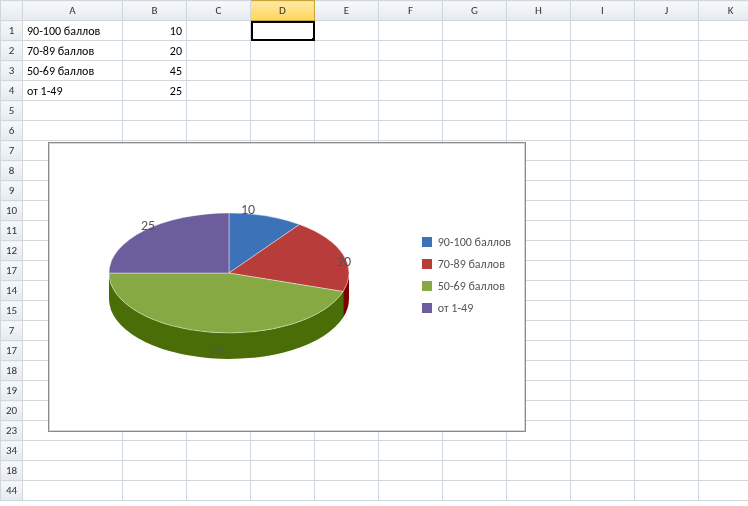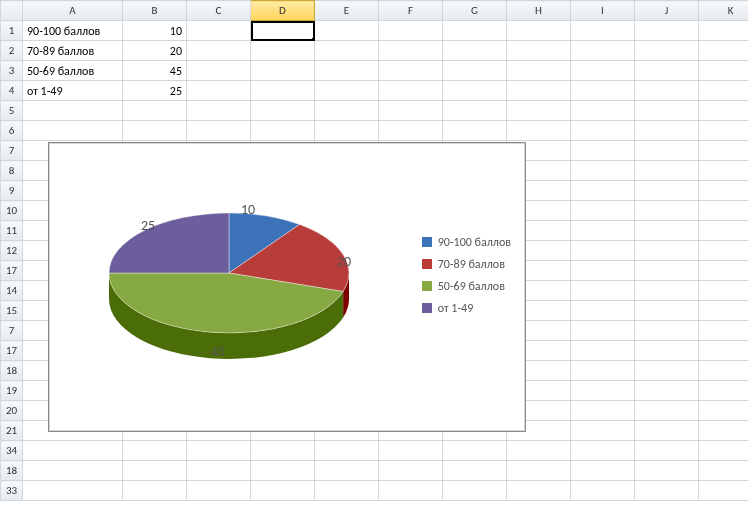--- a/index.html
+++ b/index.html
@@ -415,21 +415,21 @@
           <td></td>
           <td></td>
           <td></td>
           <td></td>
           <td></td>
           <td></td>
           <td></td>
           <td></td>
         </tr>
         <tr>
-          <th class="rowhdr">21</th>
+          <th class="rowhdr">23</th>
           <td></td>
           <td></td>
           <td></td>
           <td></td>
           <td></td>
           <td></td>
           <td></td>
           <td></td>
           <td></td>
           <td></td>
@@ -457,21 +457,21 @@
           <td></td>
           <td></td>
           <td></td>
           <td></td>
           <td></td>
           <td></td>
           <td></td>
           <td></td>
         </tr>
         <tr>
-          <th class="rowhdr">33</th>
+          <th class="rowhdr">44</th>
           <td></td>
           <td></td>
           <td></td>
           <td></td>
           <td></td>
           <td></td>
           <td></td>
           <td></td>
           <td></td>
           <td></td>

